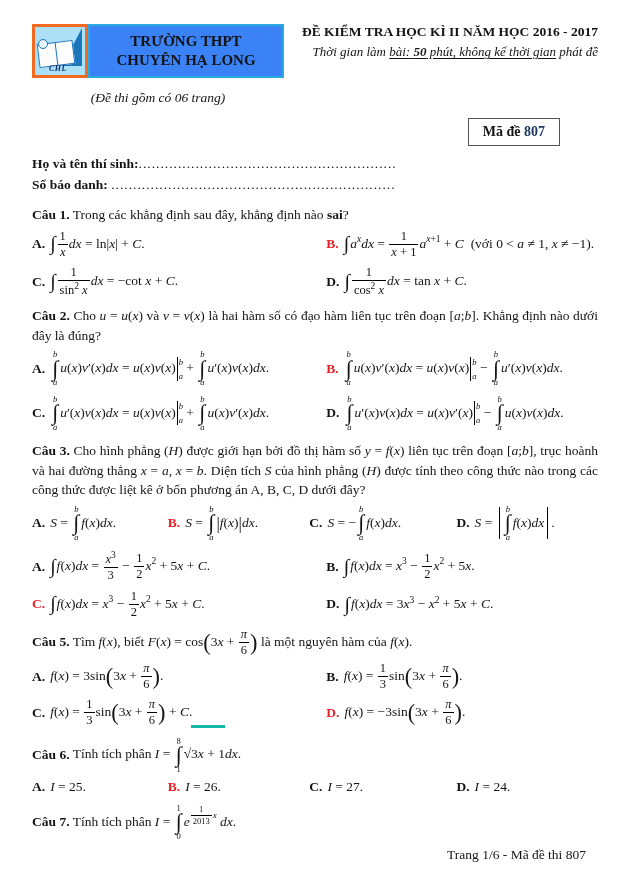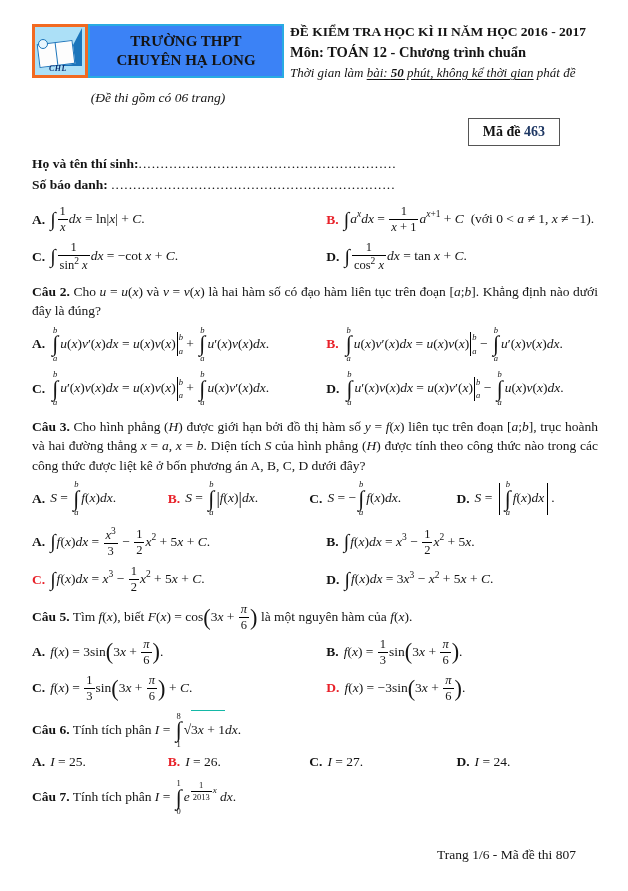--- a/index.html
+++ b/index.html
@@ -18,21 +18,21 @@
   .book { position:absolute; left:3px; bottom:9px; width:36px; height:24px; background:#fdfdfd;
           border:1px solid #1b75bb; transform:rotate(-7deg); }
   .book-spine { position:absolute; left:50%; top:0; bottom:0; width:1px; background:#1b75bb; }
   .gear { position:absolute; left:3px; top:12px; width:10px; height:10px; border-radius:50%;
           border:1px solid #1b75bb; background:#e8f6fe; }
   .chl { position:absolute; left:14px; bottom:2px; font-size:8px; font-weight:bold; font-style:italic;
          color:#0b2e6f; letter-spacing:0.5px; }
   .school { flex:1; border:2px solid #29abe2; display:flex; flex-direction:column; justify-content:center;
             font-weight:bold; font-size:15px; line-height:1.3; background:#3b82f6; }
   .pages-note { font-style:italic; font-size:13.5px; margin-top:12px; }
-  .hright { flex:1; text-align:left; padding-left:6px; }
+  .hright { flex:1; text-align:right; padding-left:6px; }
   .title1 { font-weight:bold; font-size:13.5px; }
   .title2 { font-weight:bold; font-size:14.5px; margin-top:4px; }
   .title3 { font-style:italic; font-size:13px; margin-top:4px; }
   .title3 u { text-underline-offset:2px; }
 
   
   .code-row { text-align:right; padding-right:38px; margin-top:12px; }
   .code-box { display:inline-block; border:1px solid #555; padding:5px 14px; font-weight:bold; font-size:14px; }
   .code-val { color:#1f3864; }
 
@@ -65,28 +65,28 @@
   .frac .d { display:block; border-top:1px solid #000; padding:1px 2px 0; }
   .sint { font-size:20px; vertical-align:-3px; margin-right:1px; font-style:normal; }
   .int { display:inline-block; vertical-align:middle; text-align:center; margin:0 2px; line-height:1; }
   .int .t, .int .b { display:block; font-size:8.5px; line-height:1.1; }
   .int .s { display:block; font-size:22px; line-height:0.85; }
   .ev { display:inline-flex; align-items:center; vertical-align:middle; margin-left:1px; }
   .ev .bar { display:inline-block; width:1px; height:24px; background:#000; margin-right:1px; }
   .ev .ss { display:inline-flex; flex-direction:column; justify-content:space-between; height:22px;
             font-size:8.5px; line-height:1; }
   .sqrt { white-space:nowrap; }
-  .rad { border-top:1px solid #14b8a6; padding-top:11px; }
+  .rad { border-top:3px solid #14b8a6; padding-top:18px; }
   .bp { font-size:165%; vertical-align:middle; line-height:0.7; display:inline-block; font-style:normal; }
   .tb { font-size:125%; vertical-align:middle; }
   .bb { display:inline-block; width:1px; height:32px; background:#000; vertical-align:middle; margin:0 3px; }
   .ex { vertical-align:8px; font-size:9px; }
   .ex .frac { font-size:8.5px; vertical-align:middle; }
 
-  .footer { position:absolute; right:52px; bottom:28px; font-size:13.5px; }
+  .footer { position:absolute; right:42px; bottom:28px; font-size:13.5px; }
 </style>
 </head>
 <body>
 
 <div class="page">
 
   <div class="hdr">
     <div class="hleft">
       <div class="hleft-row">
         <div class="logo">
@@ -101,44 +101,44 @@
         </div>
         <div class="school">
           <span>TRƯỜNG THPT</span>
           <span>CHUYÊN HẠ LONG</span>
         </div>
       </div>
       <div class="pages-note">(Đề thi gồm có 06 trang)</div>
     </div>
     <div class="hright">
       <div class="title1">ĐỀ KIỂM TRA HỌC KÌ II NĂM HỌC 2016 - 2017</div>
-      <div class="title2">Môn: TOÁN 12 - Chương trình chuẩn</div>
       <div class="title3">Thời gian làm <u>bài: <b>50</b> phút, không kể thời gian</u> phát đề</div>
     </div>
   </div>
 
   <div class="code-row">
     <div class="code-box">
       <span>Mã đề</span>
-      <span class="code-val">463</span>
+      <span class="code-val">807</span>
     </div>
   </div>
 
   <div class="student">
     <div class="stline">
       <span>Họ và tên thí sinh:</span><span class="dots dots-name">..........................................................................................................................</span>
     </div>
     <div class="stline">
       <span>Số báo danh:</span> <span class="dots dots-id">..........................................................................................................................</span>
     </div>
   </div>
 
   <div class="qwrap">
 
     <div class="q">
+      <div class="qtext"><b class="qnum">Câu 1.</b> <span>Trong các khẳng định sau đây, khẳng định nào <b>sai</b>?</span></div>
       <div class="opts cols2">
         <div class="opt">
             <b class="ol">A.</b>
             <span><span class="sint">∫</span><span class="frac"><span class="n">1</span><span class="d"><i>x</i></span></span><i>dx</i> = ln|<i>x</i>| + <i>C</i>.</span>
           </div>
         <div class="opt">
             <b class="ol red">B.</b>
             <span><span class="sint">∫</span><i>a</i><sup><i>x</i></sup><i>dx</i> = <span class="frac"><span class="n">1</span><span class="d"><i>x</i> + 1</span></span><i>a</i><sup><i>x</i>+1</sup> + <i>C</i>&nbsp; (với 0 &lt; <i>a</i> ≠ 1, <i>x</i> ≠ −1).</span>
           </div>
         <div class="opt">

